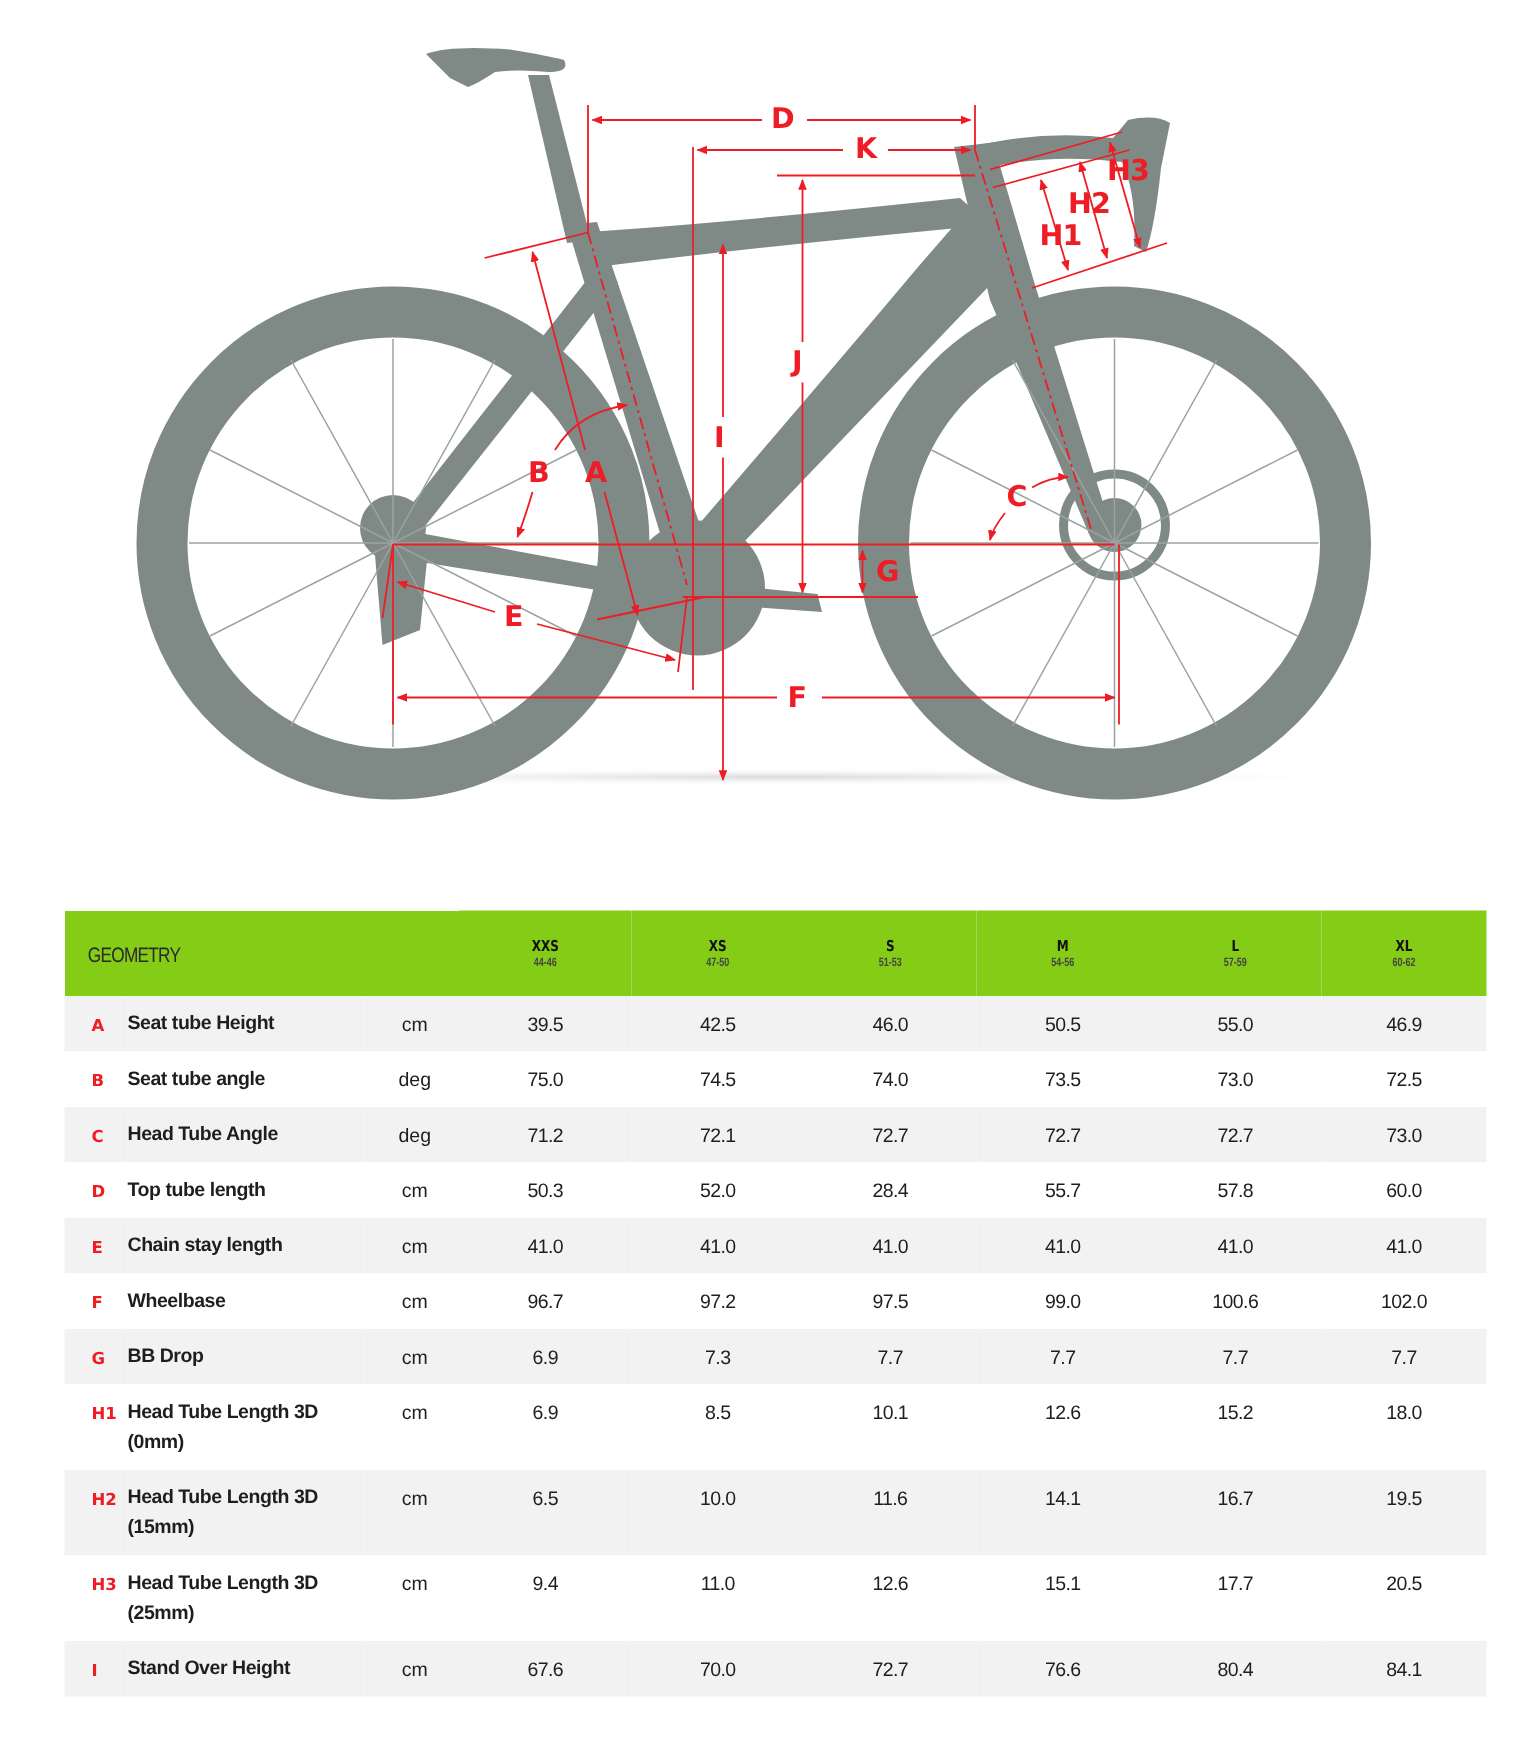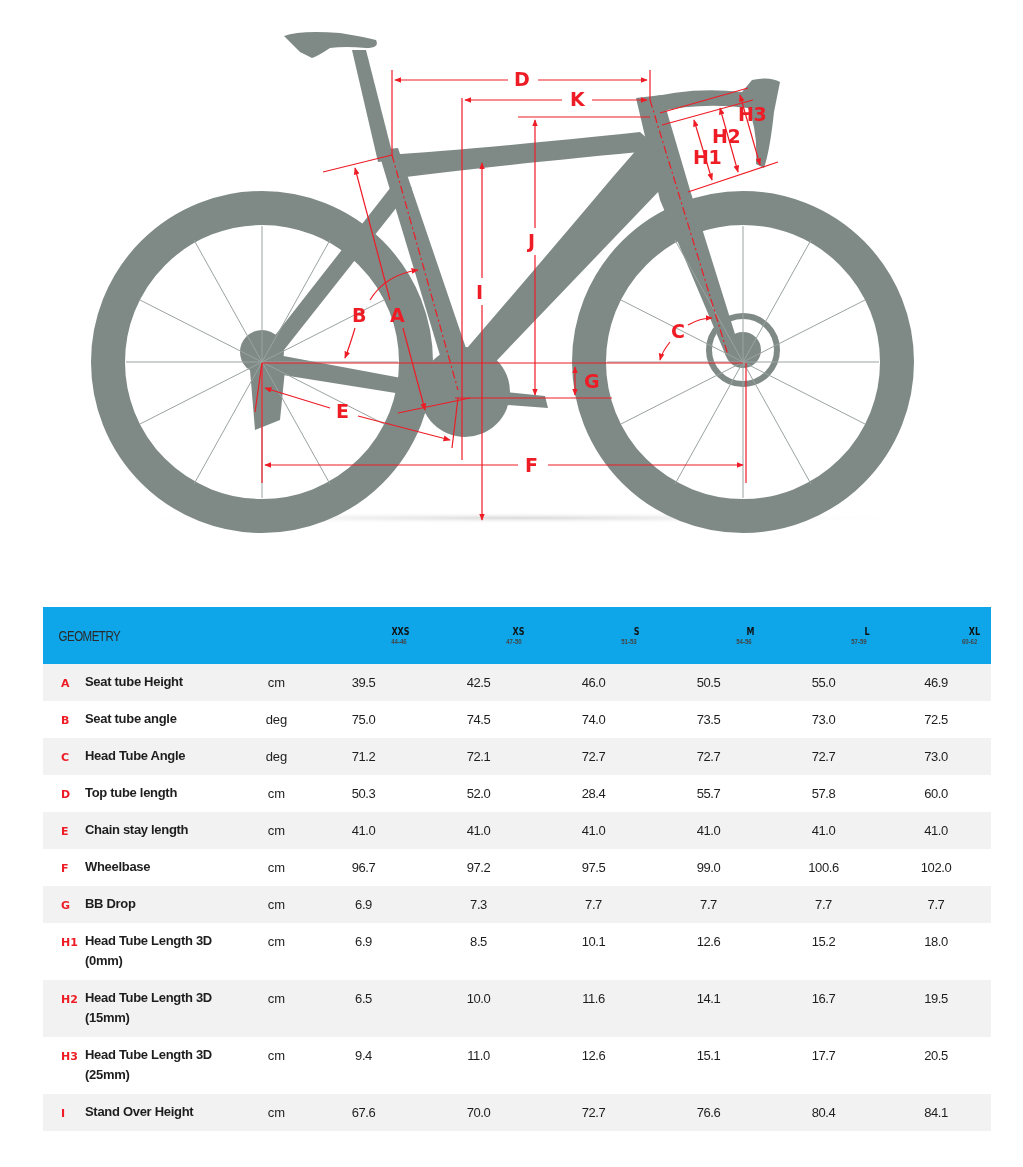--- a/index.html
+++ b/index.html
@@ -2,34 +2,34 @@
 <html><head>
 <meta charset="utf-8">
 <style>
   html, body { margin:0; padding:0; background:#ffffff; }
   body { width:1023px; height:1167px; position:relative; overflow:hidden; font-family:"Liberation Sans", sans-serif; color:#222; }
   .diagram { position:absolute; left:0; top:0; width:1023px; height:560px; }
   .diagram svg { position:absolute; left:0; top:0; }
   .dim-label { position:absolute; font-family:"DejaVu Sans", sans-serif; font-weight:bold; color:#ee1c25; font-size:19px; line-height:19px; letter-spacing:-0.5px; }
   .geo-table { position:absolute; left:43px; top:607px; width:948px; border-collapse:collapse; table-layout:fixed; }
   .geo-table th, .geo-table td { padding:0; }
-  .geo-table thead tr { background:#0ea5e9; height:57px;margin-left:12px; }
+  .geo-table thead tr { background:#84cc16; height:57px;margin-left:12px; }
   .geo-table thead th.title { text-align:left; padding-left:19px; font-family:"Liberation Sans", sans-serif; font-weight:normal; font-size:14px; letter-spacing:-0.6px; transform:scaleX(0.82); transform-origin:left center; color:#2a2a2a; }
   .size-name { display:block; font-family:"DejaVu Sans", sans-serif; font-weight:bold; font-size:10px; line-height:11px; color:#111; transform:scaleX(0.8); }
   .size-range { display:block; font-family:"Liberation Sans", sans-serif; font-size:8px; line-height:9px; color:#444; transform:scaleX(0.75); }
   .geo-table tbody tr { height:37px; }
   .geo-table tbody tr.tall { height:57px; }
   .geo-table tbody tr:nth-child(odd) { background:#f2f2f2; }
   .geo-table tbody tr:nth-child(even) { background:#ffffff; }
   .geo-table td { font-size:13px; color:#1e1e1e; vertical-align:top; padding-top:11px; }
   .geo-table td.letter { padding-left:18px; font-family:"DejaVu Sans", sans-serif; font-weight:bold; font-size:11px; color:#ee1c25; padding-top:13px; }
   .geo-table td.name { line-height:20px; padding-top:8px; letter-spacing:-0.3px;font-weight:bold; }
   .geo-table td.unit { text-align:center; padding-left:4px; }
   .geo-table td.val { text-align:center; letter-spacing:-0.4px; }
-  .geo-table th.size { text-align:right; vertical-align:middle; }
+  .geo-table th.size { text-align:center; vertical-align:middle; }
 </style>
 </head>
 <body>
 
 <div class="diagram">
   <svg width="1023" height="560" viewBox="0 0 1023 560">
     <defs>
       <radialGradient id="shadow" cx="50%" cy="50%" r="50%">
         <stop offset="0%" stop-color="#d9d9d9"></stop>
         <stop offset="100%" stop-color="#ffffff" stop-opacity="0"></stop>

